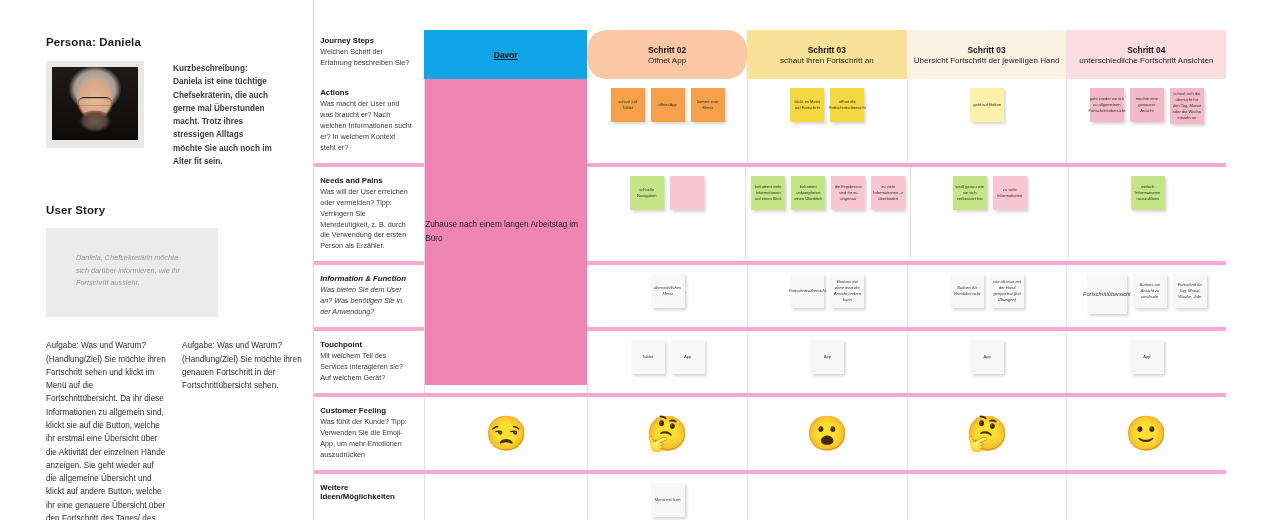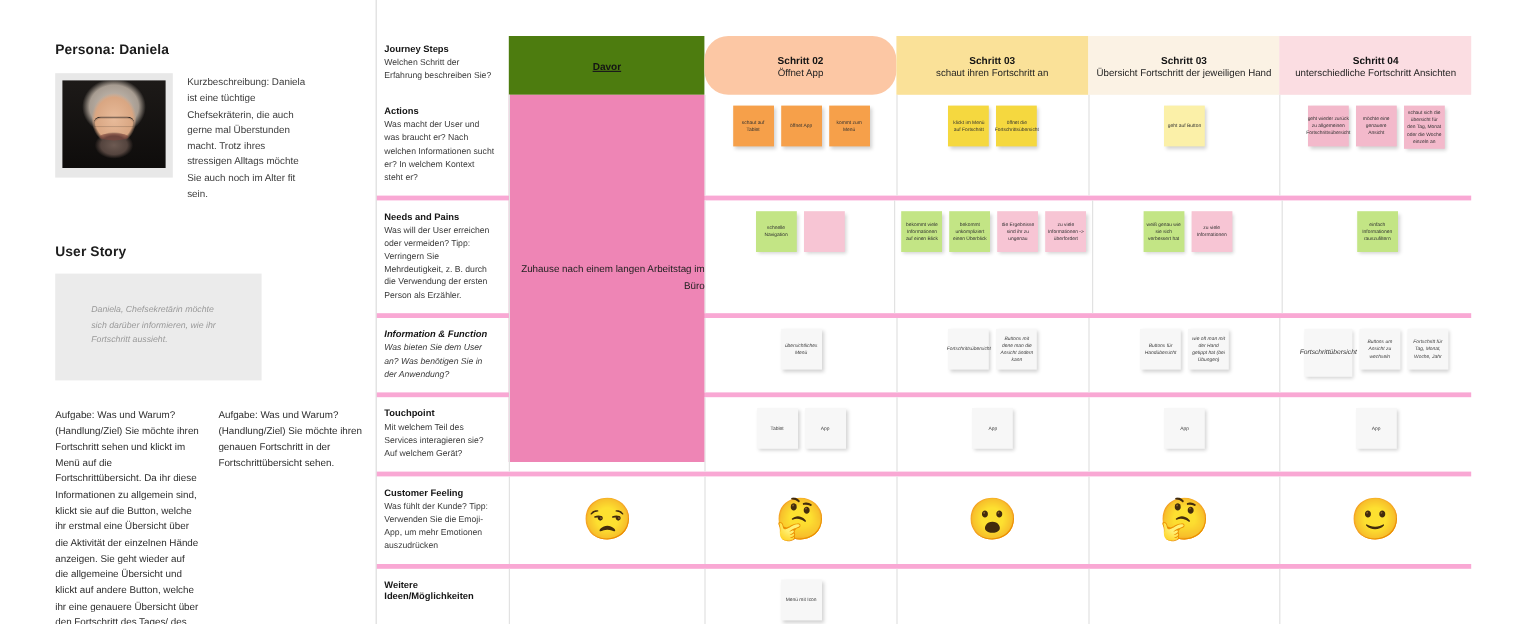--- a/index.html
+++ b/index.html
@@ -15,21 +15,21 @@
   
   .left-panel {
     width: 325px; height: 520px;
     padding: 36px 0 0 46px;
     position: relative;
   }
   .panel-title {
     font-size: 11.5px; font-weight: bold; letter-spacing: .1px;
     color: #1c1c1c;
   }
-  .persona-row { display: flex; margin-top: 13px; gap: 12px; }
+  .persona-row { display: flex; margin-top: 13px; gap: 29px; font-weight: bold; }
   .photo-frame {
     width: 98px; height: 87px;
     background: #e8e8e8;
     padding: 6px 6px 8px 6px;
     flex: 0 0 auto;
   }
   .photo {
     width: 86px; height: 73px;
     background:
       radial-gradient(ellipse 20px 14px at 50% 74%, #6d5a52 0%, #54443e 55%, rgba(0,0,0,0) 80%),
@@ -130,21 +130,21 @@
   .note.white { background: #f7f7f7; color: #3a3a3a; }
   .note.big { width: 40px; min-height: 40px; font-size: 5.6px; }
 
   
   .davor-block {
     position: absolute;
     left: 110px; top: 0px;
     width: 163px;
     background: #ee85b5;
     display: flex; align-items: center; justify-content: center;
-    text-align: right;
+    text-align: left;
     font-size: 8.2px; line-height: 1.7; color: #222;
     z-index: 3;
     border-left: 1px solid #e2e2e2;
   }
   .emoji { font-size: 34px; line-height: 1; }
 </style>
 </head>
 <body>
 
 <div class="page">
@@ -173,21 +173,21 @@
   </div>
 
   <div class="grid">
     <div class="grid-inner" id="grid-inner" style="position: absolute;">
         <div class="hrow">
           <div class="rowlabel">
             <h4>Journey Steps</h4>
             <p>Welchen Schritt der Erfahrung beschreiben Sie?</p>
           </div>
           <div class="cells">
-            <div class="hcell c0" style="background: #4d7c0f; text-decoration: underline;">
+            <div class="hcell c0" style="background: #0ea5e9; text-decoration: underline;">
               <div class="step">Davor</div>
             </div>
             <div class="hcell" style="background: rgb(252, 199, 164); border-radius: 20px;">
               <div class="step">Schritt 02</div>
               <div class="desc">Öffnet App</div>
             </div>
             <div class="hcell" style="background: rgb(250, 225, 152);">
               <div class="step">Schritt 03</div>
               <div class="desc">schaut ihren Fortschritt an</div>
             </div>

